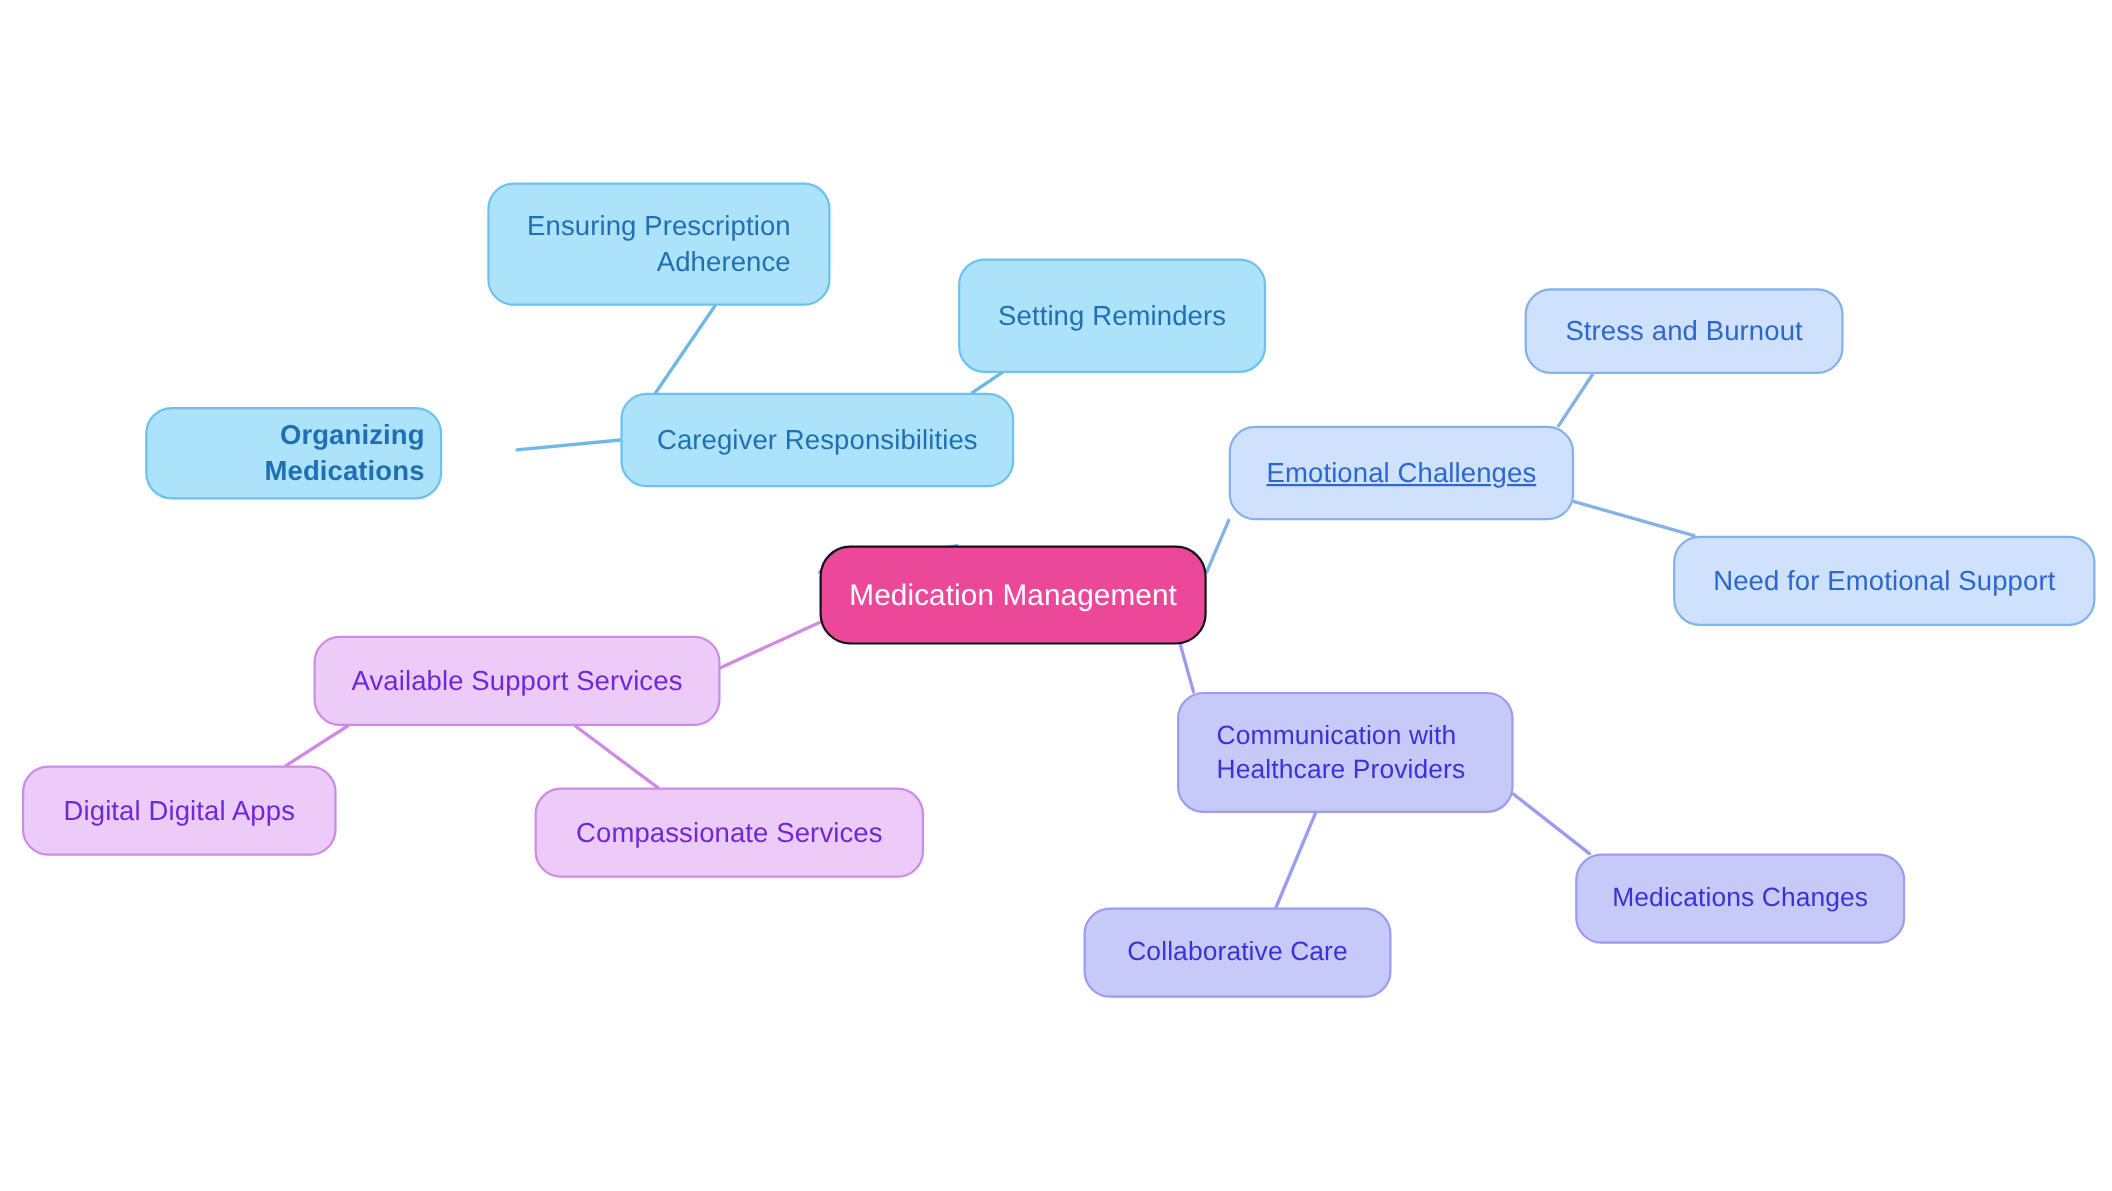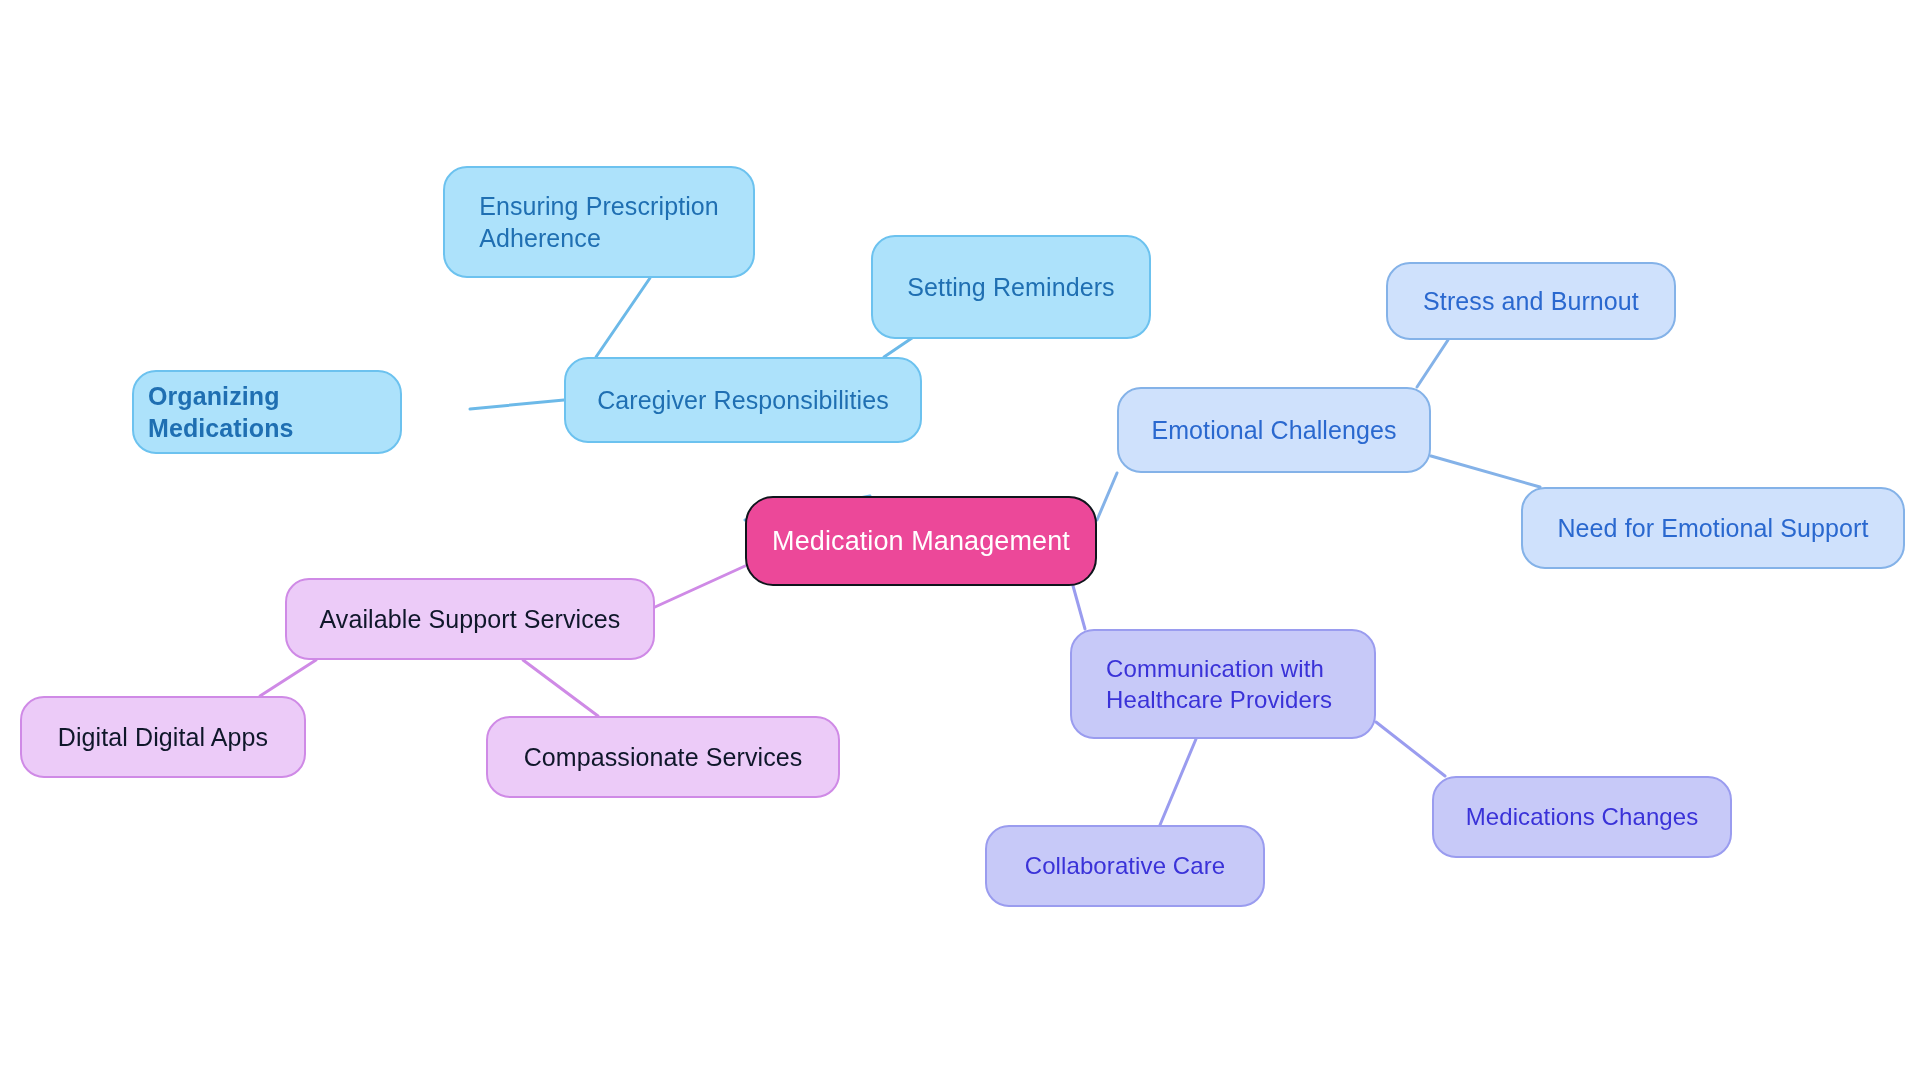--- a/index.html
+++ b/index.html
@@ -32,21 +32,21 @@
 
   .node {
     position: absolute;
     box-sizing: border-box;
     display: flex;
     align-items: center;
     justify-content: center;
     border-radius: 24px;
     border-style: solid;
     border-width: 2px;
-    text-align: left;
+    text-align: right;
     line-height: 1.28;
     letter-spacing: 0.1px;
     white-space: pre-line;
     padding: 6px 14px;
   }
 
   
   .node--root {
     background: #ec4899;
     border-color: #0f151c;
@@ -76,21 +76,21 @@
     background: #c7c9f8;
     border-color: #9a9cef;
     color: #3a32d8;
     font-size: 24px;
   }
 
   
   .node--violet {
     background: #eccbf8;
     border-color: #cf8ae6;
-    color: #0f172a;
+    color: #6d28d9;
     font-size: 25px;
     padding-left: 14px;
   }
 
   .node--multiline {
     line-height: 1.3;
   }
 
   .node--leftalign {
     justify-content: flex-start;
@@ -119,21 +119,21 @@
       <line x1="523" y1="660" x2="598" y2="716" stroke="#cf8ae6" stroke-width="3" stroke-linecap="round"></line>
     </svg>
 
   <div id="nodes">
       <div class="node node--root" style="left: 745px; top: 496px; width: 352px; height: 90px;"><span>Medication Management</span></div>
       <div class="node node--sky" style="left: 564px; top: 357px; width: 358px; height: 86px;"><span>Caregiver Responsibilities</span></div>
       <div class="node node--sky node--multiline" style="left: 443px; top: 166px; width: 312px; height: 112px;"><span>Ensuring Prescription
 Adherence</span></div>
       <div class="node node--sky" style="left: 871px; top: 235px; width: 280px; height: 104px;"><span>Setting Reminders</span></div>
       <div class="node node--sky" style="left: 132px; top: 370px; width: 270px; height: 84px; font-weight: bold;"><span>Organizing Medications</span></div>
-      <div class="node node--azure" style="left: 1117px; top: 387px; width: 314px; height: 86px;"><span>Emotional Challenges</span></div>
+      <div class="node node--azure" style="left: 1117px; top: 387px; width: 314px; height: 86px; text-decoration: underline;"><span>Emotional Challenges</span></div>
       <div class="node node--azure" style="left: 1386px; top: 262px; width: 290px; height: 78px;"><span>Stress and Burnout</span></div>
       <div class="node node--azure" style="left: 1521px; top: 487px; width: 384px; height: 82px;"><span>Need for Emotional Support</span></div>
       <div class="node node--peri node--multiline node--leftalign" style="left: 1070px; top: 629px; width: 306px; height: 110px;"><span>Communication with
 Healthcare Providers</span></div>
       <div class="node node--peri" style="left: 985px; top: 825px; width: 280px; height: 82px;"><span>Collaborative Care</span></div>
       <div class="node node--peri" style="left: 1432px; top: 776px; width: 300px; height: 82px;"><span>Medications Changes</span></div>
       <div class="node node--violet" style="left: 285px; top: 578px; width: 370px; height: 82px;"><span>Available Support Services</span></div>
       <div class="node node--violet" style="left: 20px; top: 696px; width: 286px; height: 82px;"><span>Digital Digital Apps</span></div>
       <div class="node node--violet" style="left: 486px; top: 716px; width: 354px; height: 82px;"><span>Compassionate Services</span></div>
     </div>

